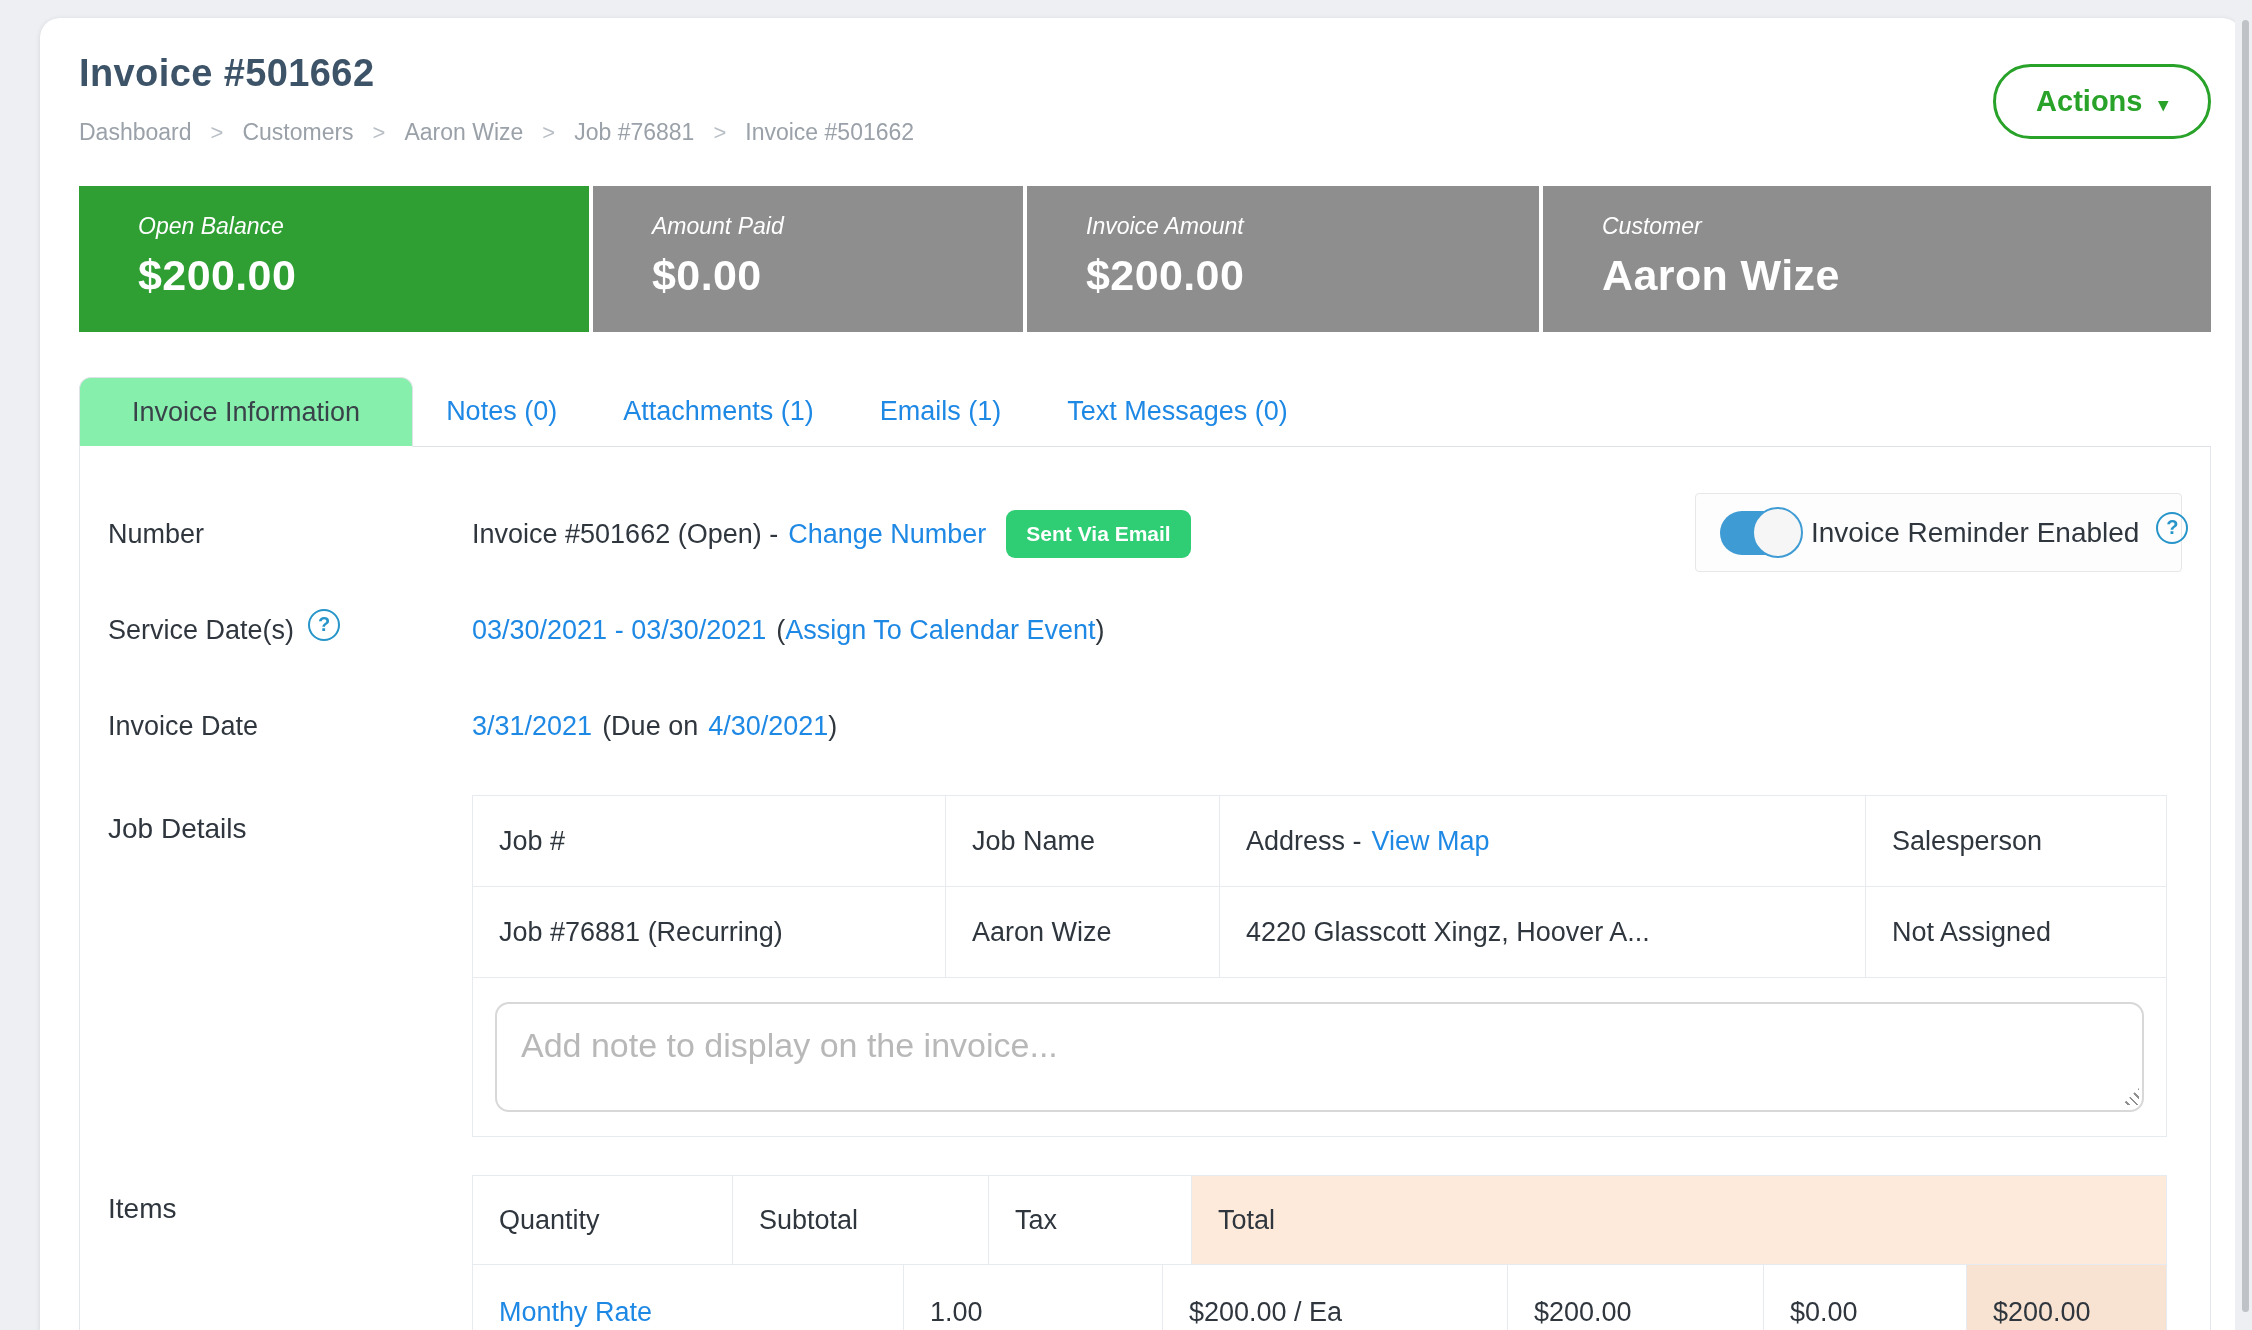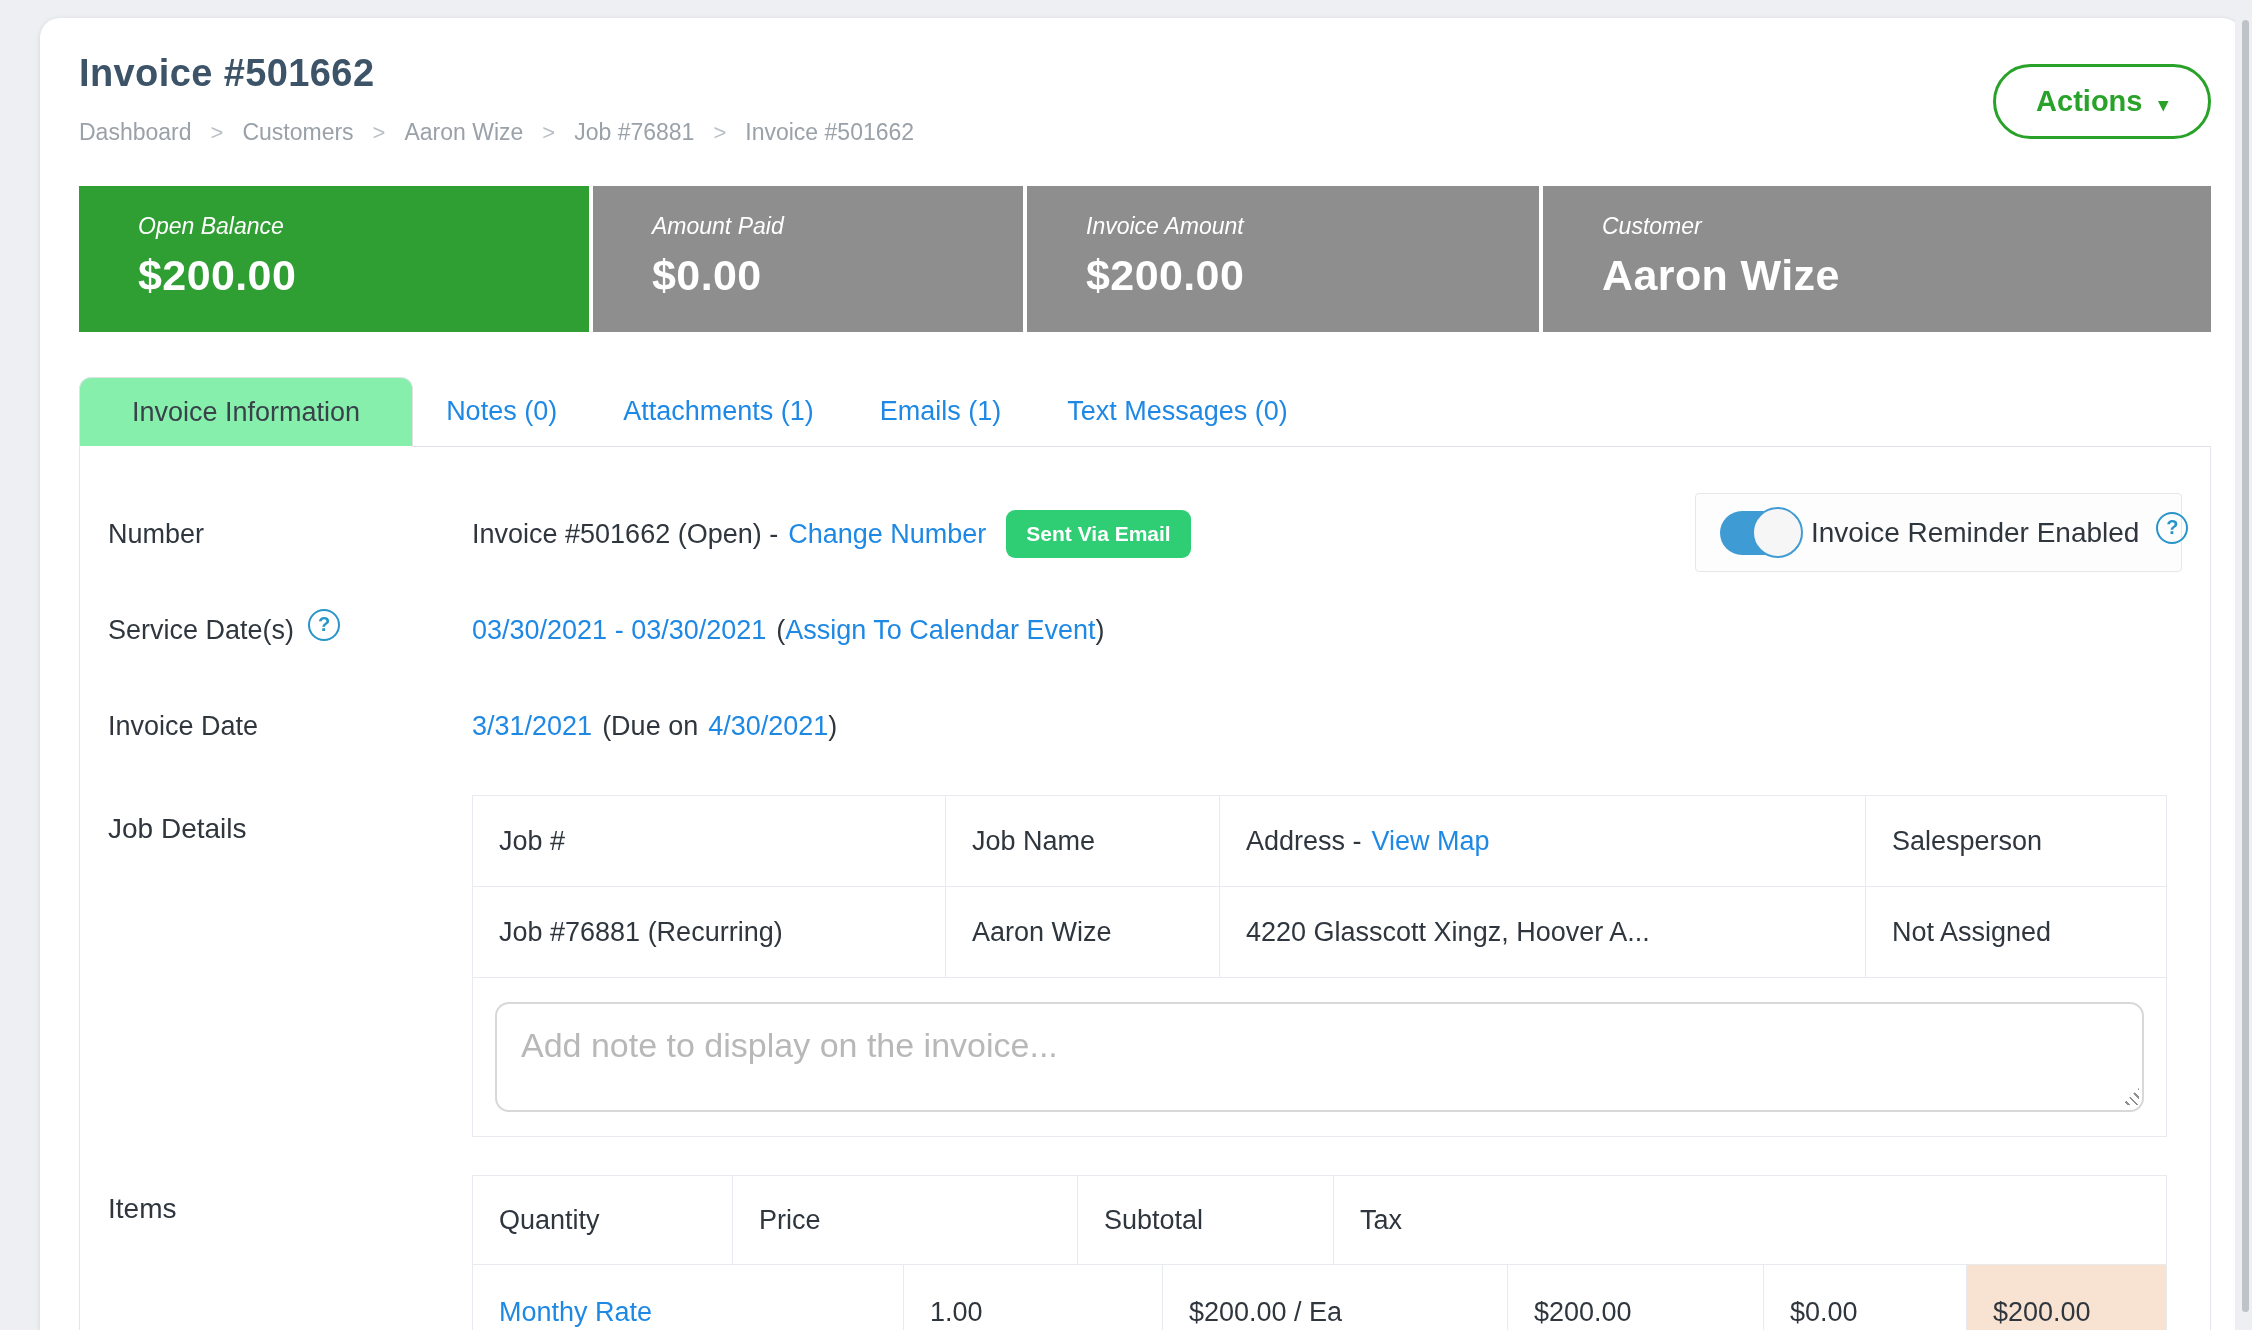--- a/index.html
+++ b/index.html
@@ -266,23 +266,23 @@
           </div>
         </div>
       </div>
 
       <div class="section-row items">
         <div class="section-label">Items</div>
         <div class="section-content">
           <div class="dtable">
             <div class="dt-head items-head">
               <div class="dt-cell ic2">Quantity</div>
-              <div class="dt-cell ic3">Price</div>
               <div class="dt-cell ic4">Subtotal</div>
               <div class="dt-cell ic5">Tax</div>
+              <div class="dt-cell ic6 th-total">Total</div>
             </div>
             <div class="dt-row items-row">
               <div class="dt-cell ic1">
                 <span class="link">Monthy Rate</span>
               </div>
               <div class="dt-cell ic2">1.00</div>
               <div class="dt-cell ic3">$200.00 / Ea</div>
               <div class="dt-cell ic4">$200.00</div>
               <div class="dt-cell ic5">$0.00</div>
               <div class="dt-cell ic6 td-total">$200.00</div>

